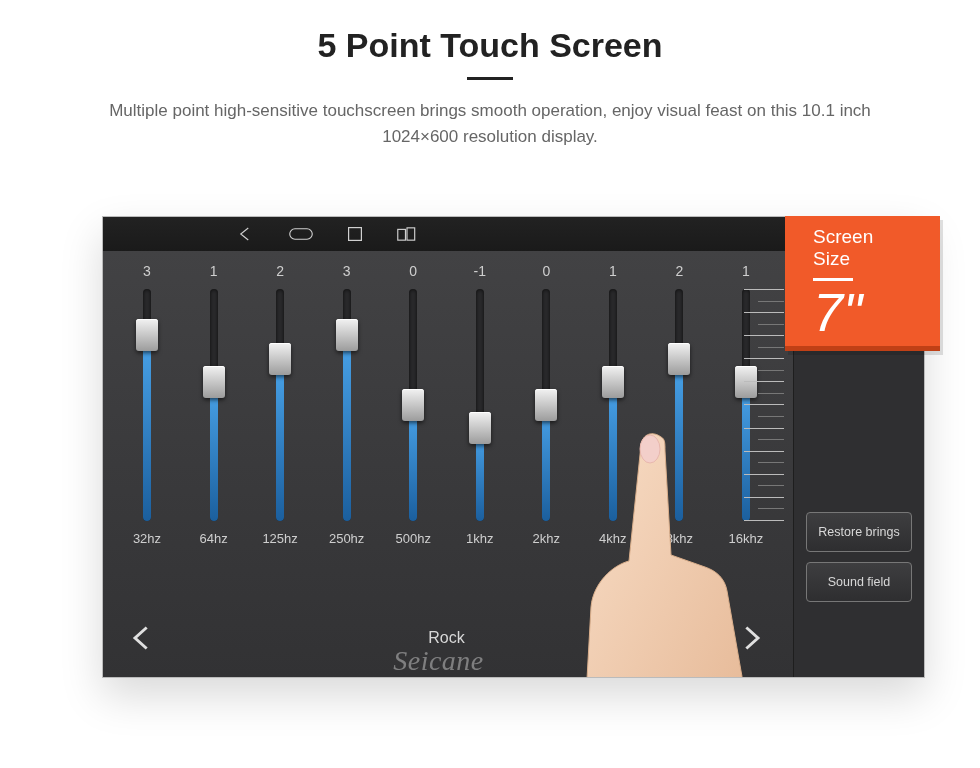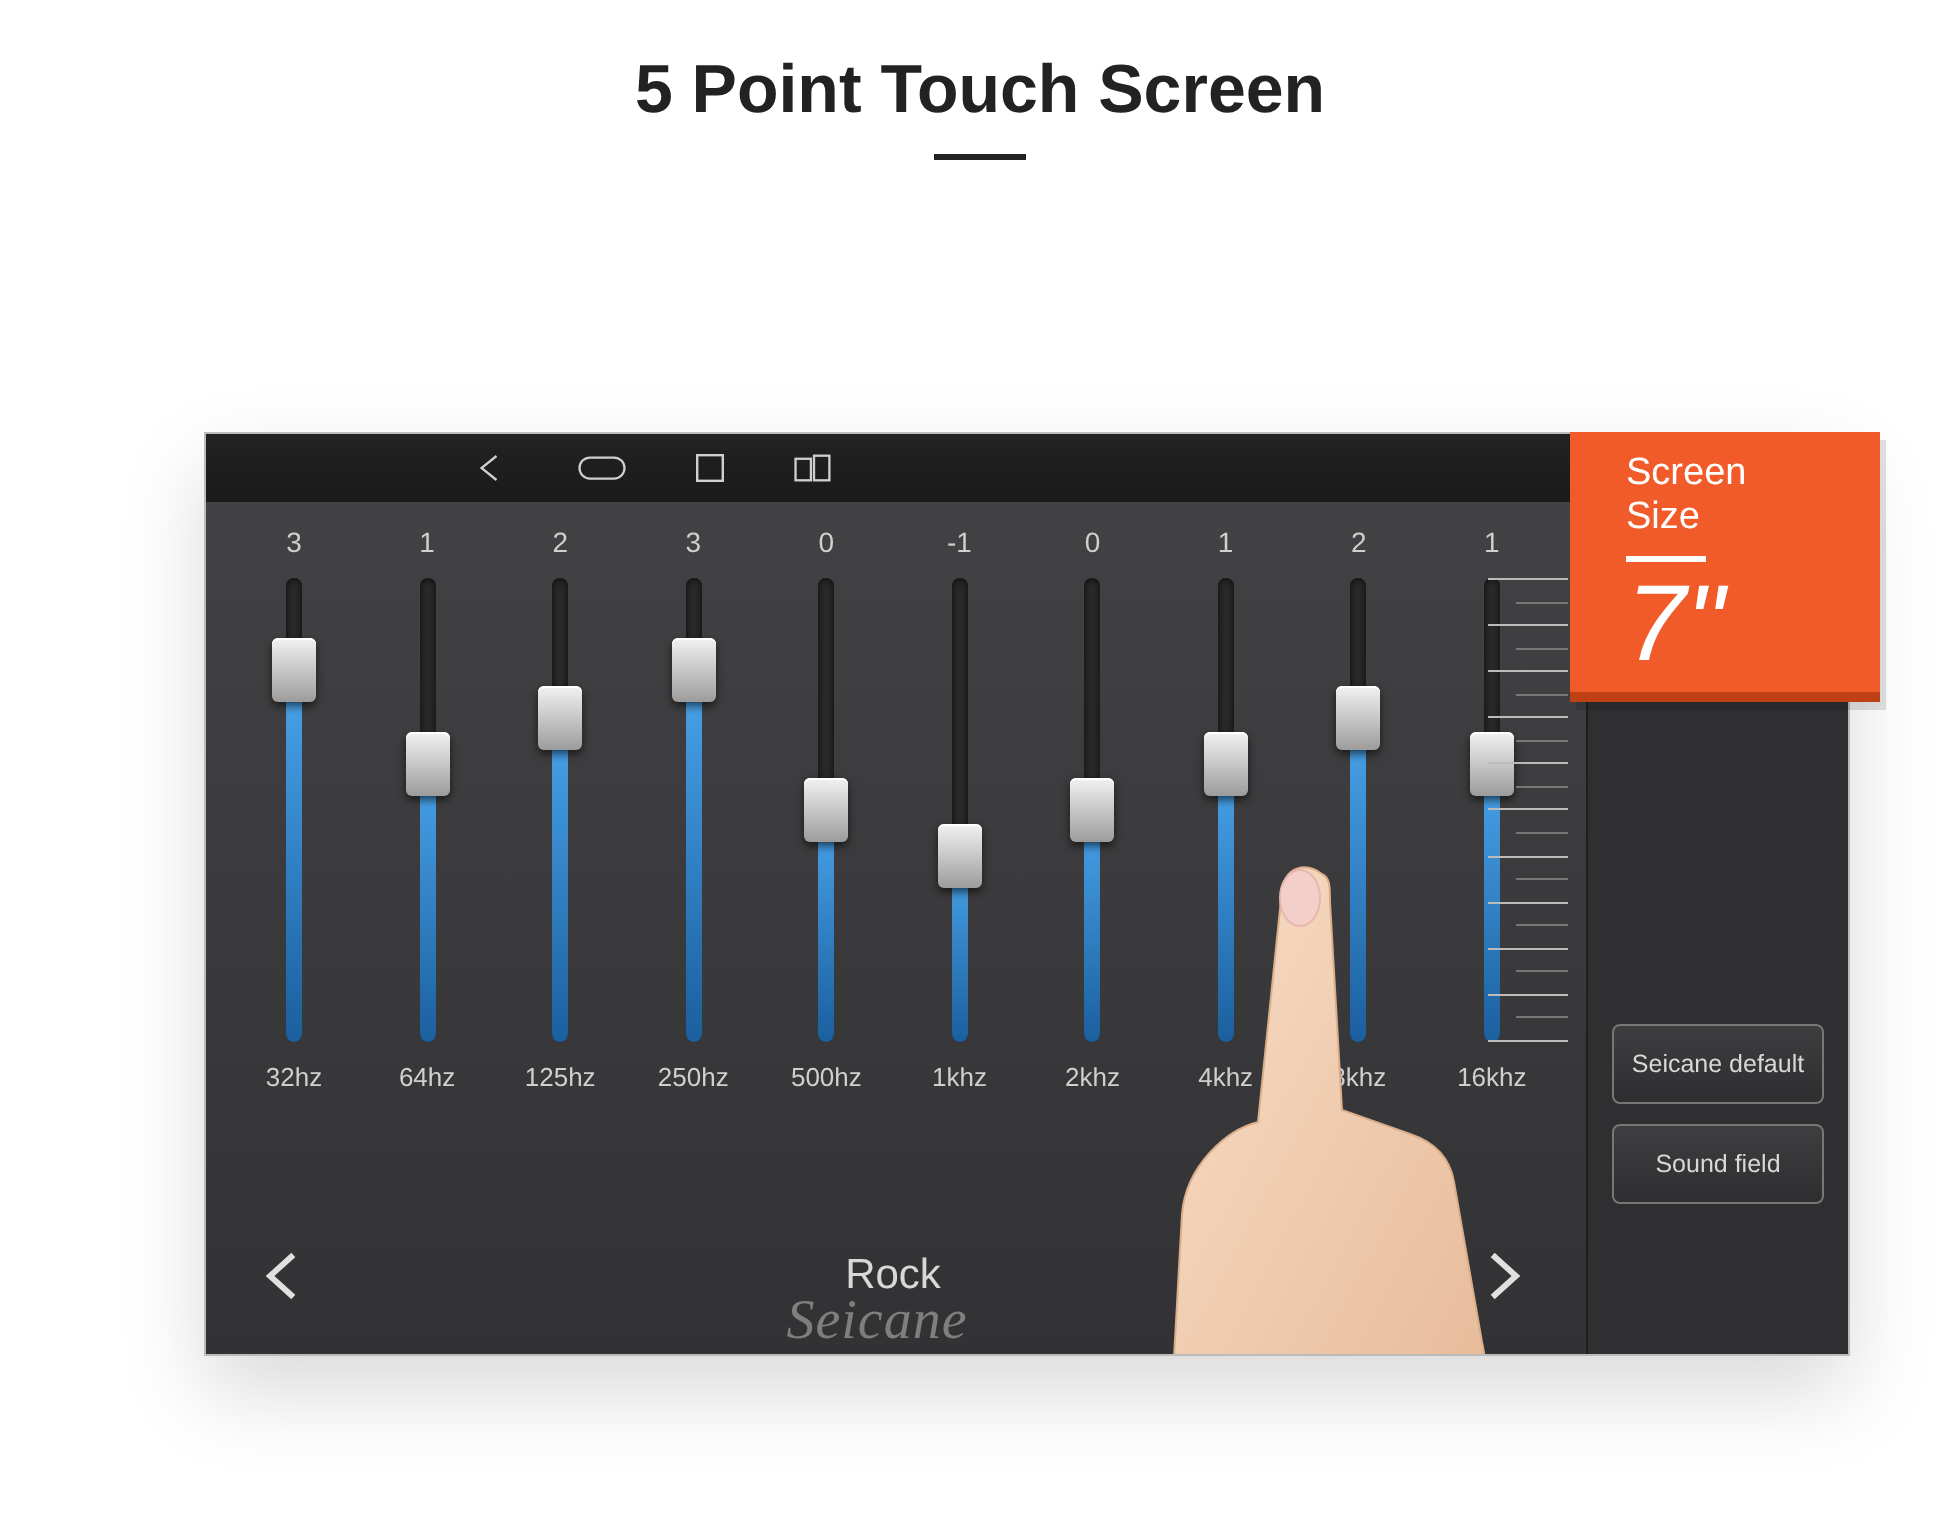--- a/index.html
+++ b/index.html
@@ -224,21 +224,21 @@
     justify-content: space-between;
     color: #d0d0d0;
   }
   .arrow-btn {
     width: 46px;
     height: 46px;
     display:flex;align-items:center;justify-content:center;
   }
   .arrow-btn svg{ fill:none; stroke:#e0e0e0; stroke-width:2.5; }
   .preset-name {
-    font-size: 21px;
+    font-size: 16px;
     color:#d8d8d8;
   }
   .watermark {
     position:absolute;
     left:0; right:150px;
     bottom: 0px;
     text-align:center;
     font-family: Georgia, 'Times New Roman', serif;
     font-style: italic;
     font-size: 28px;
@@ -278,20 +278,21 @@
   }
 
 </style>
 </head>
 <body>
 
 <div class="page">
 
   <div class="hero-title">5 Point Touch Screen</div>
   <div class="title-underline"></div>
+  <div class="hero-sub">Multiple point high-sensitive touchscreen brings smooth operation, enjoy visual feast on this 10.1 inch 1024×600 resolution display.</div>
 
   <div class="device">
 
     <div class="android-bar">
       <div class="navset">
         <span class="a-icon">
           <svg width="18" height="18" viewBox="0 0 24 24">
               <path d="M15 4 L5 12 L15 20"></path>
             </svg>
         </span>
@@ -436,21 +437,21 @@
           <div class="major"></div>
           <div class="minor"></div>
           <div class="major"></div>
           <div class="minor"></div>
           <div class="major"></div>
         </div>
 
       <div class="right-panel">
         <div class="eq-label">Equalizer</div>
         <div class="eq-toggle"></div>
-        <div class="rp-btn first">Seicane default</div>
+        <div class="rp-btn first">Restore brings</div>
         <div class="rp-btn second">Sound field</div>
       </div>
 
       <div class="preset-bar">
         <span class="arrow-btn">
           <svg width="28" height="28" viewBox="0 0 24 24">
               <path d="M16 3 L6 12 L16 21"></path>
             </svg>
         </span>
         <span class="preset-name">Rock</span>

